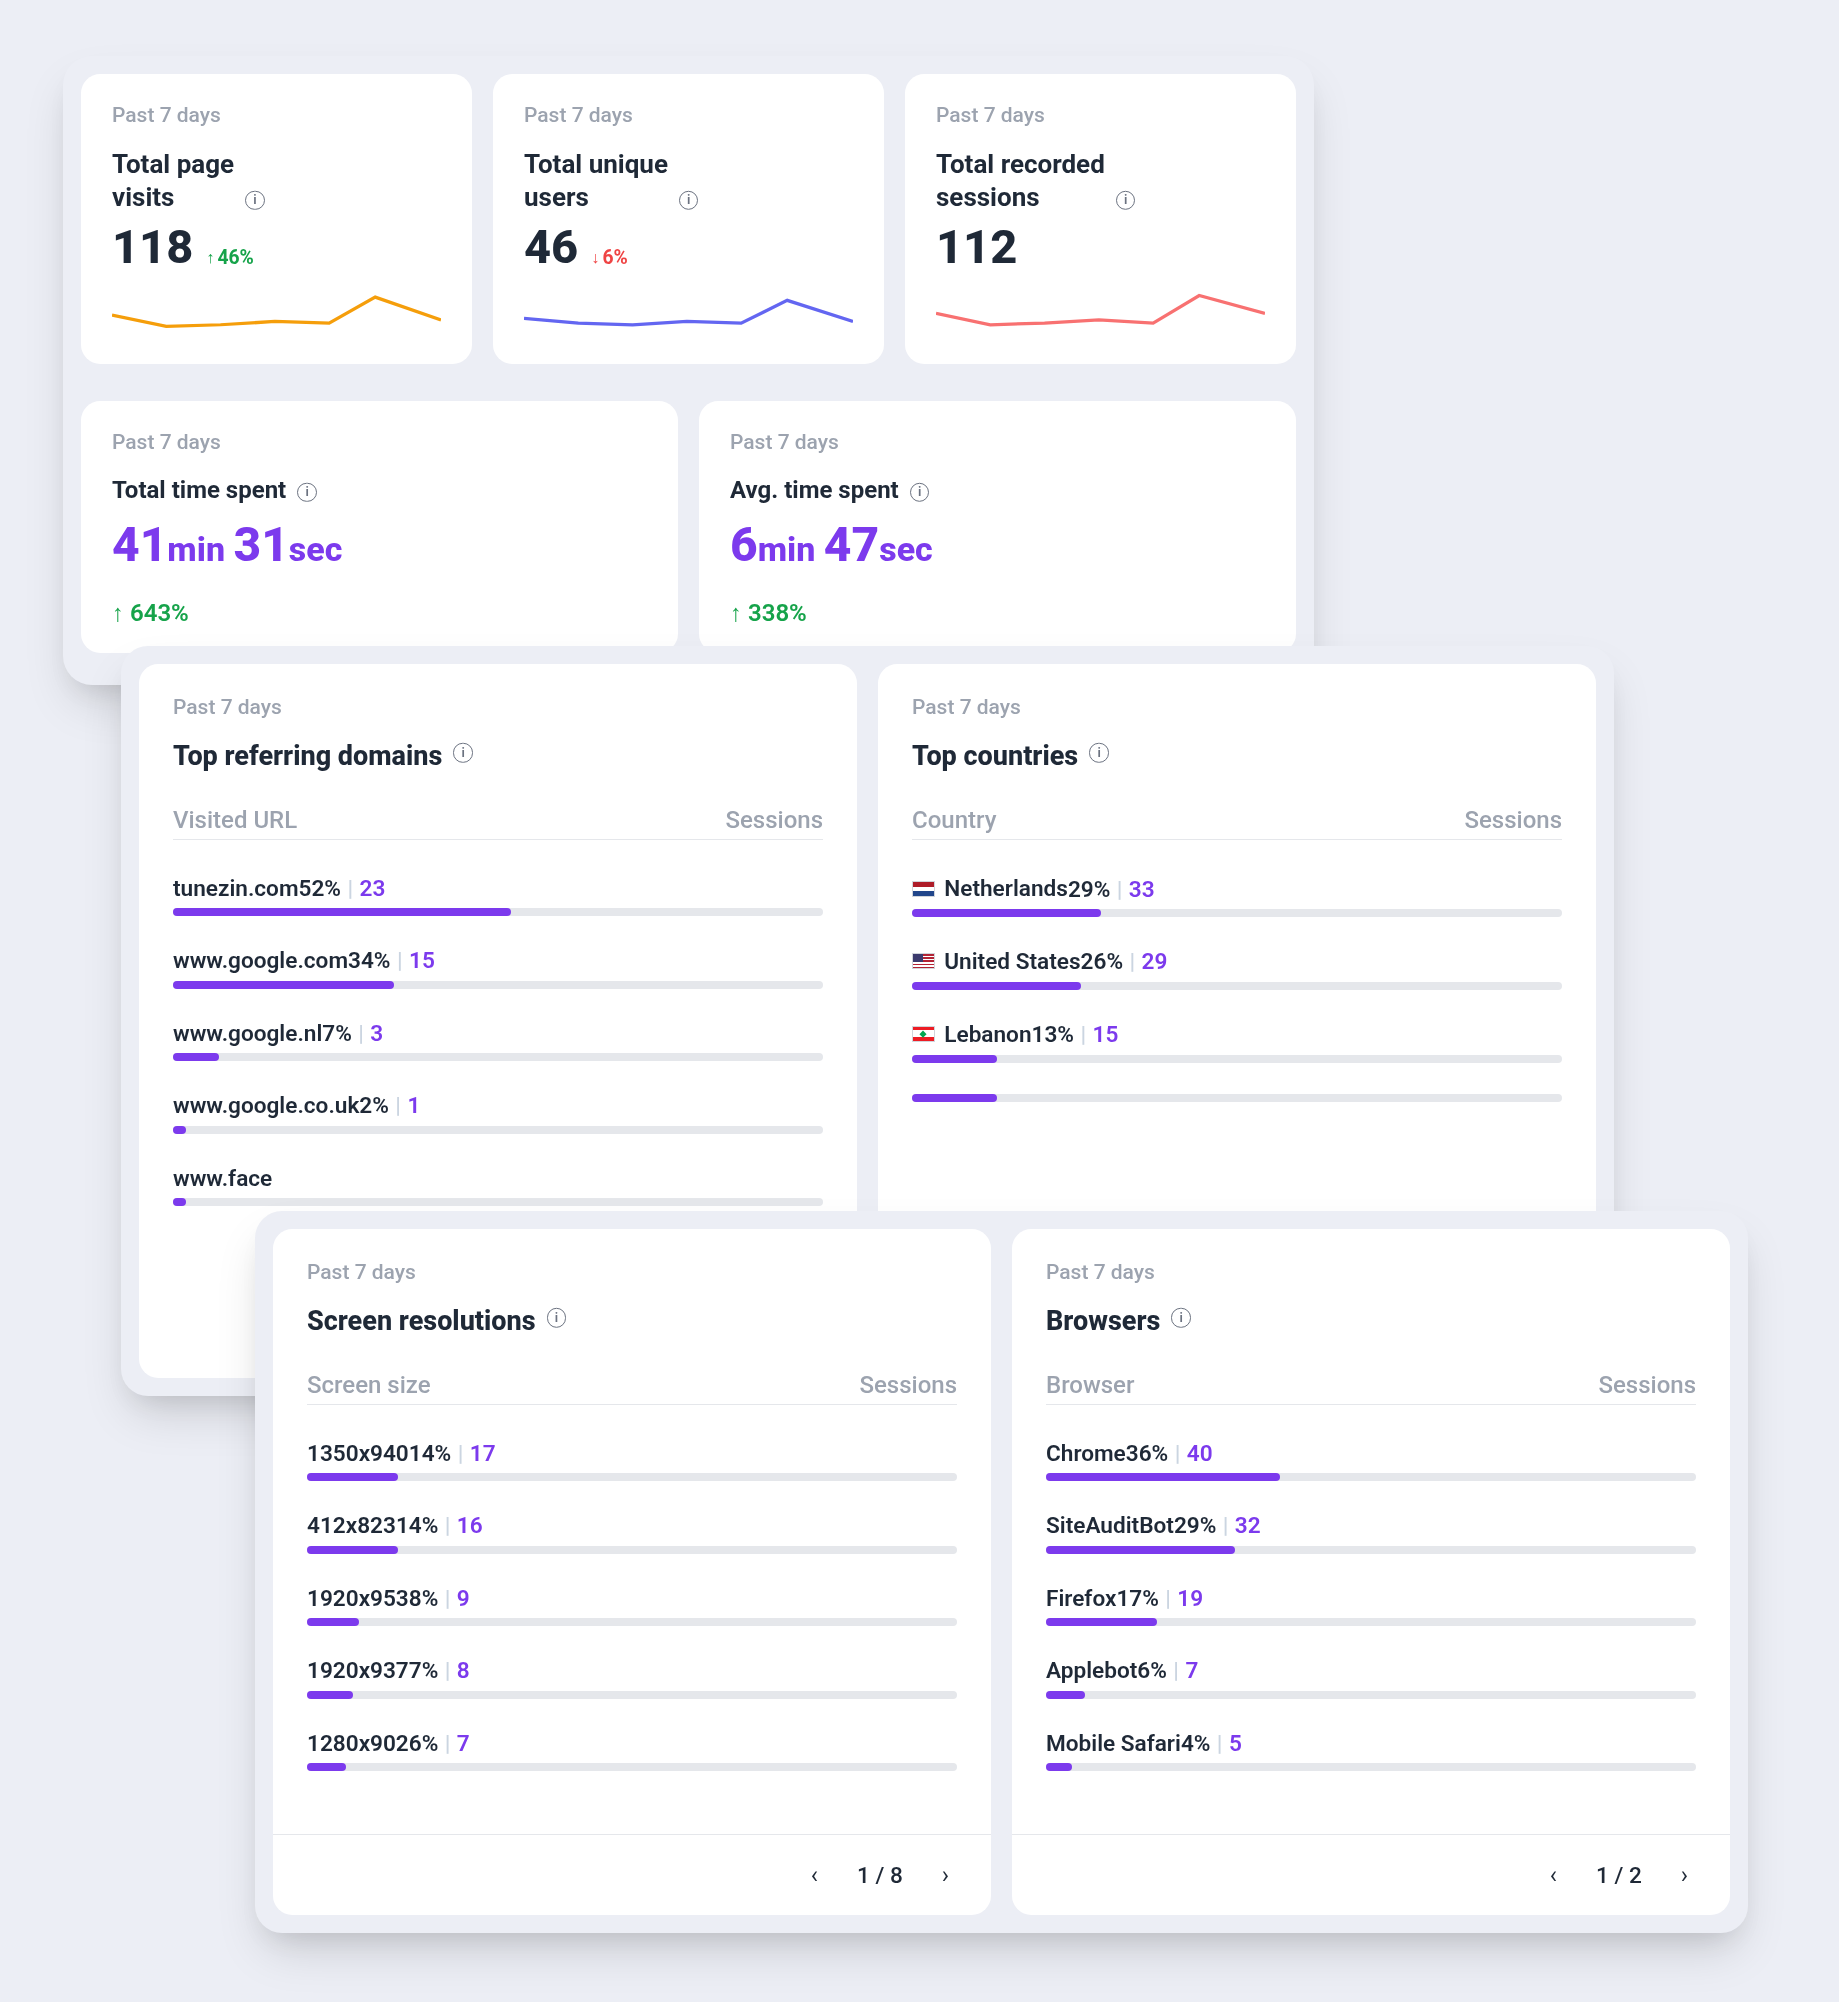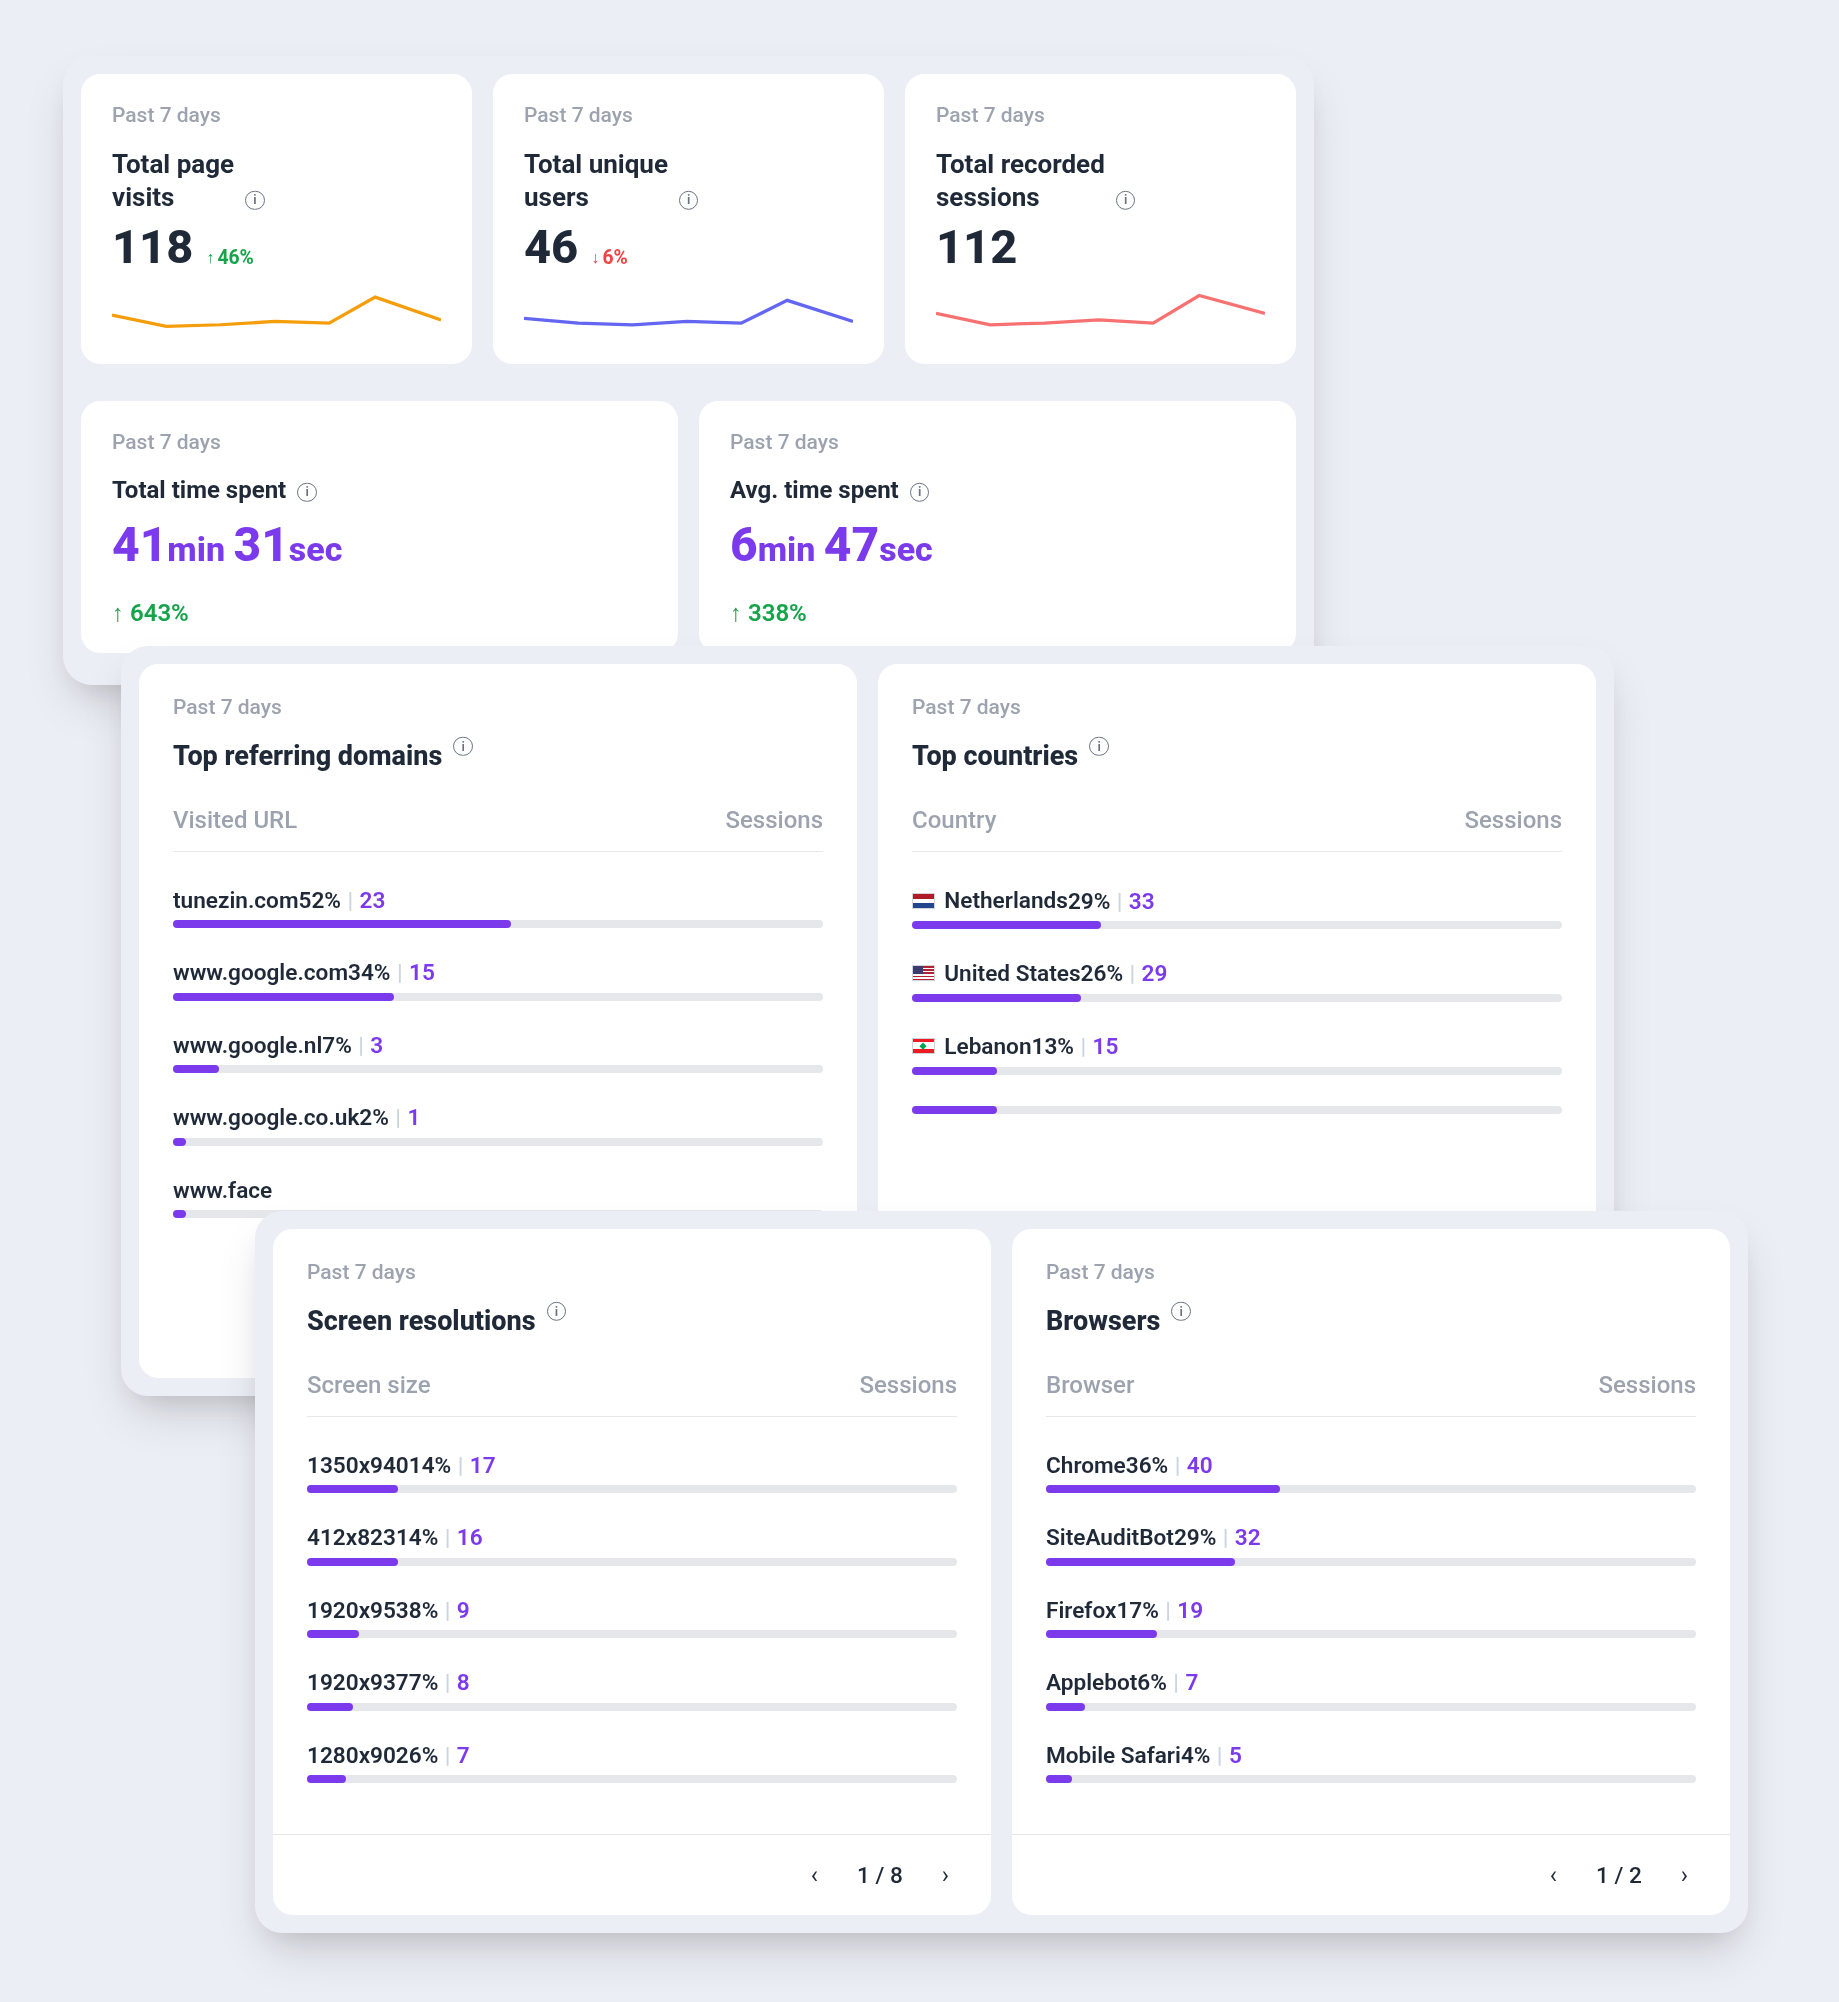--- a/index.html
+++ b/index.html
@@ -51,23 +51,23 @@
   .time-val .unit{font-size:34px;font-weight:800}
   .time-delta{margin-top:26px;font-size:24px;font-weight:600;color:var(--green)}
 
   
   .layer2{position:absolute;left:121px;top:646px;width:1493px;height:750px;
           background:var(--bg);border-radius:27px;box-shadow:var(--shadow);
           display:flex;gap:21px;padding:18px}
   .panel{flex:1;background:var(--card);border-radius:19.3px;display:flex;
          flex-direction:column;overflow:hidden}
   .panel-head{padding:31px 34px 0}
-  .panel-title{font-size:27px;font-weight:800;display:flex;align-items:flex-start;gap:6.4px;margin-top:19.3px}
+  .panel-title{font-size:27px;font-weight:800;display:flex;align-items:center;gap:6.4px;margin-top:19.3px}
   .tbl-head{display:flex;justify-content:space-between;color:var(--muted);
-            font-size:24px;font-weight:500;margin-top:34px;padding-bottom:17px;
+            font-size:24px;font-weight:500;margin-top:34px;padding-bottom:5px;
             border-bottom:0.8px solid var(--border)}
   .rows{padding:35px 34px 0;display:flex;flex-direction:column;gap:31px;flex:1}
   .row{display:flex;flex-direction:column;gap:6.4px}
   .row-top{display:flex;justify-content:flex-start;align-items:baseline;font-size:22.6px}
   .row-name{font-weight:600;color:var(--text);display:flex;align-items:center;gap:9.7px}
   .row-stats{font-weight:600}
   .pct{color:var(--text)} .sep{color:#cbd5e1;margin:0 6.4px} .cnt{color:var(--purple)}
   .bar-bg{height:8px;background:var(--border);border-radius:4.8px;position:relative}
   .bar-fill{height:8px;background:var(--purple);border-radius:4.8px}
   .flag{display:inline-block;width:22.6px;height:16px;border:0.8px solid #d1d5db;

